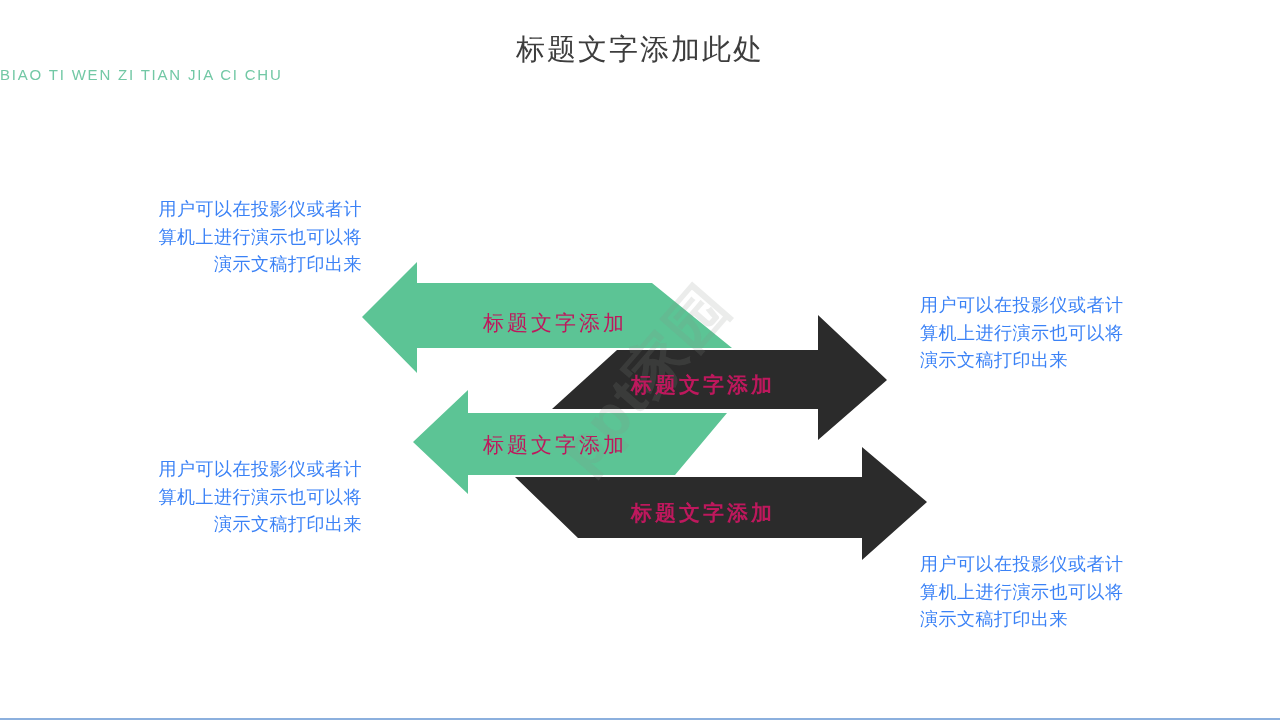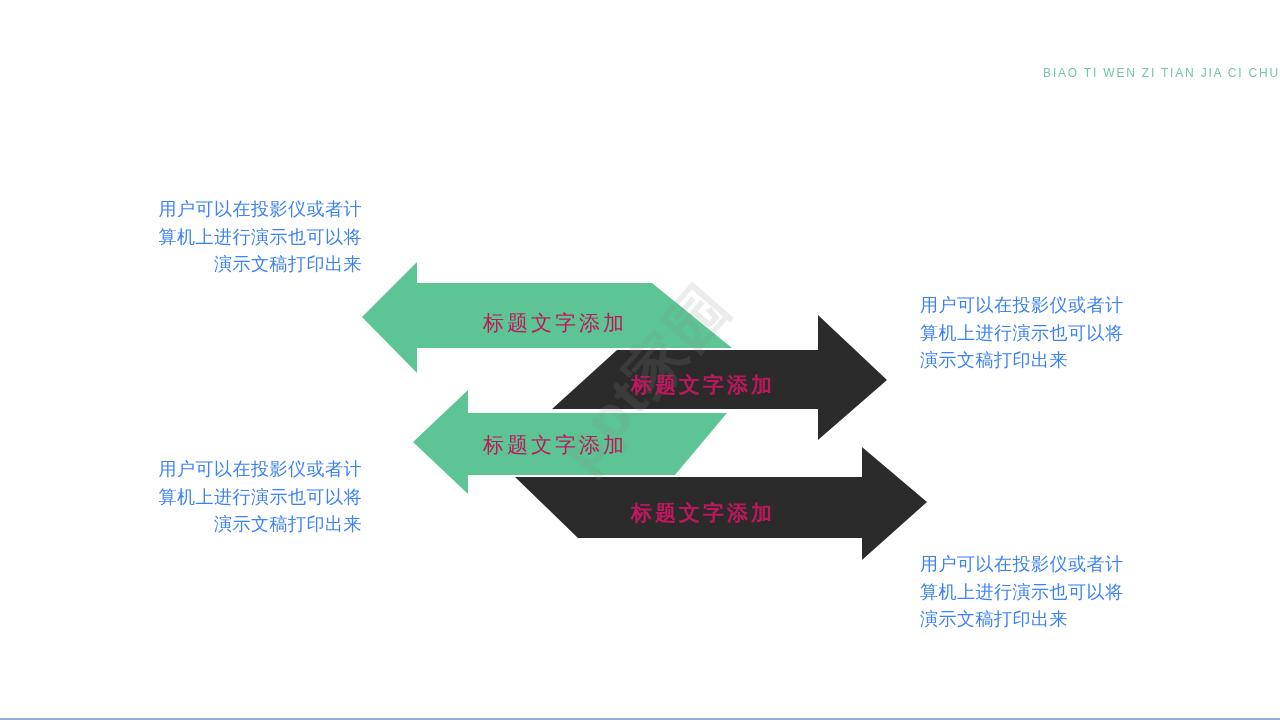--- a/index.html
+++ b/index.html
@@ -5,22 +5,22 @@
   html,body{margin:0;padding:0;background:#fff;}
   #slide{
     position:relative;width:1280px;height:720px;background:#ffffff;
     overflow:hidden;font-family:"Liberation Sans","DejaVu Sans",sans-serif;
   }
   .title{
     position:absolute;top:30px;left:0;width:1280px;text-align:center;
     font-size:29px;font-weight:400;color:#3d3d3d;letter-spacing:2px;
   }
   .subtitle{
-    position:absolute;top:66px;left:0;width:1280px;text-align:right;
-    font-size:12px;font-weight:400;color:#72c8a5;letter-spacing:1.8px;
+    position:absolute;top:66px;left:0;width:1280px;text-align:left;
+    font-size:15px;font-weight:400;color:#72c8a5;letter-spacing:1.8px;
   }
   svg.arrows{position:absolute;left:0;top:0;}
   .arrow-label{
     position:absolute;width:200px;text-align:center;font-size:21px;
     line-height:26px;color:#be185d;letter-spacing:3px;white-space:nowrap;
   }
   .arrow-label.on-green{font-weight:400;}
   .arrow-label.on-dark{font-weight:700;}
   .para{
     position:absolute;font-size:18px;line-height:27.5px;color:#3b82f6;
@@ -35,20 +35,21 @@
   }
   .bottom-line{
     position:absolute;left:0;bottom:0;width:1280px;height:2px;background:#8cb0de;
   }
 </style>
 </head>
 <body>
 
 <div id="slide">
 
+  <div class="title">标题文字添加此处</div>
   <div class="subtitle">BIAO TI WEN ZI TIAN JIA CI CHU</div>
 
   <svg class="arrows" width="1280" height="720" viewBox="0 0 1280 720">
     <polygon points="362,317 417,262 417,283 652,283 732,348 417,348 417,373" fill="#5cc495"></polygon>
     <polygon points="617,350 818,350 818,315 887,380 818,440 818,409 552,409" fill="#2b2b2b"></polygon>
     <polygon points="413,442 468,390 468,413 727,413 675,475 468,475 468,494" fill="#5cc495"></polygon>
     <polygon points="515,477 862,477 862,447 927,502 862,560 862,538 578,538" fill="#2b2b2b"></polygon>
   </svg>
 
   <div class="watermark">ppt家园</div>

